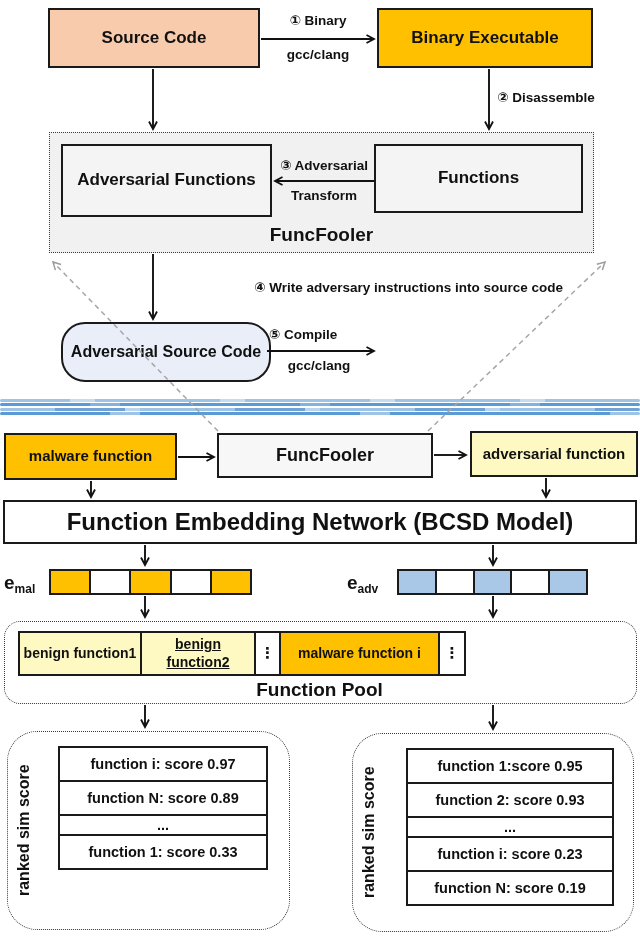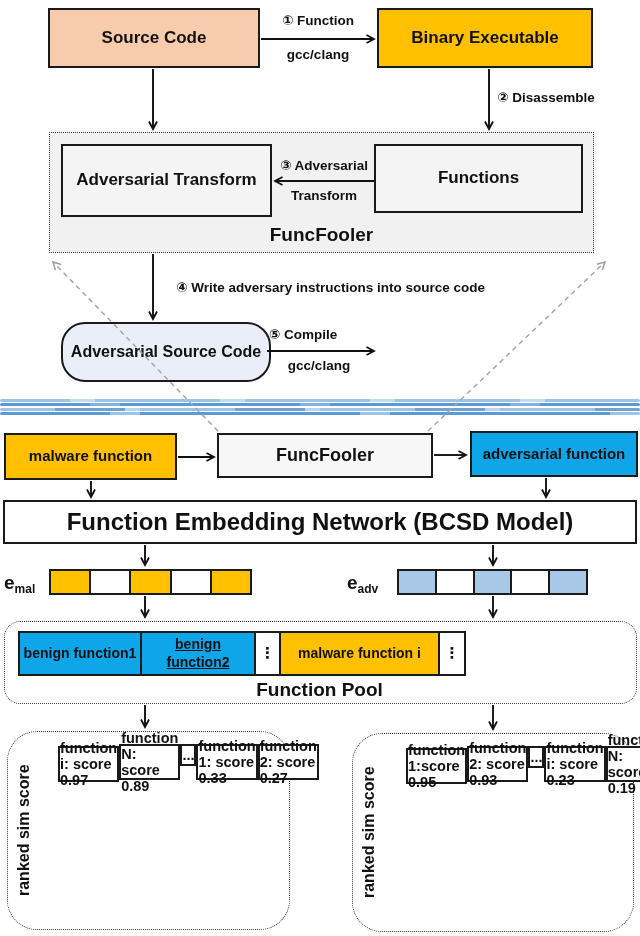--- a/index.html
+++ b/index.html
@@ -2,21 +2,21 @@
 <html><head>
 <meta charset="utf-8">
 <style>
   html,body{margin:0;padding:0;background:#fff;}
   #fig{position:relative;width:640px;height:936px;background:#fff;overflow:hidden;
        font-family:"Liberation Sans","DejaVu Sans",sans-serif;color:#111;}
   .box{position:absolute;display:flex;align-items:center;justify-content:center;
        text-align:center;border:2.2px solid #1a1a1a;font-weight:bold;line-height:1.22;box-sizing:border-box;}
   .peach{background:#F8CBAD;}
   .gold{background:#FFC000;}
-  .ltblue{background:#0ea5e9;}
+  .ltblue{background:#fef9c3;}
   .medblue{background:#B4C7E7;}
   .paleblue{background:#E9EEF8;}
   .whitebox{background:#F7F7F7;}
   .innerbox{background:#F4F4F4;border-width:2.6px;}
   .lbl{position:absolute;font-weight:bold;font-size:13.5px;line-height:1.2;color:#111;}
   .ctr{text-align:center;}
   .dotted{border:1.6px dotted #3a3a3a;box-sizing:border-box;position:absolute;}
   #ff-container{background:#F1F1F1;}
   #ff-title,#pool-title{position:absolute;font-weight:bold;font-size:19px;text-align:center;color:#111;}
   #bcsd{font-size:24px;}
@@ -33,49 +33,49 @@
   #pool{border-radius:16px;background:#fff;}
   #pool-row{position:absolute;left:13px;top:9px;width:608px;height:45px;display:flex;}
   .pcell{border:2px solid #1a1a1a;margin-left:-2px;box-sizing:border-box;display:flex;
          align-items:center;justify-content:center;text-align:center;font-weight:bold;
          font-size:14px;line-height:1.25;}
   .pcell:first-child{margin-left:0;}
   .pdots{background:#fff;font-size:15px;}
   .rank{border-radius:30px;background:#fff;}
   .axis{position:absolute;left:7px;top:0;bottom:0;display:flex;align-items:center;justify-content:center;
         writing-mode:vertical-rl;transform:rotate(180deg);font-weight:bold;font-size:16px;color:#111;}
-  .rows{position:absolute;display:flex;flex-direction:row;}
+  .rows{position:absolute;display:flex;flex-direction:column;}
   .rrow{border:2px solid #1a1a1a;margin-top:-2px;box-sizing:border-box;display:flex;align-items:center;
         justify-content:center;font-weight:bold;font-size:14.5px;height:36px;background:#fff;}
   .rrow:first-child{margin-top:0;}
   .rdots{height:22px;}
   svg{position:absolute;left:0;top:0;z-index:30;pointer-events:none;}
   sub{font-size:12px;font-weight:bold;}
   .ebase{font-size:19px;font-weight:bold;}
   .elabel{position:absolute;color:#111;}
 </style>
 </head>
 <body>
 
 <div id="fig">
 
   <div class="box peach" style="left:48px;top:8px;width:212px;height:60px;font-size:17px;">Source Code</div>
-  <div class="lbl ctr" style="left:262px;top:13px;width:112px;">① Function</div>
+  <div class="lbl ctr" style="left:262px;top:13px;width:112px;">① Binary</div>
   <div class="lbl ctr" style="left:262px;top:47px;width:112px;">gcc/clang</div>
   <div class="box gold" style="left:377px;top:8px;width:216px;height:60px;font-size:17px;">Binary Executable</div>
   <div class="lbl" style="left:497px;top:90px;width:135px;">② Disassemble</div>
 
   <div class="dotted" id="ff-container" style="left:49px;top:132px;width:545px;height:121px;"></div>
-  <div class="box innerbox" style="left:61px;top:144px;width:211px;height:73px;font-size:17px;">Adversarial Transform</div>
+  <div class="box innerbox" style="left:61px;top:144px;width:211px;height:73px;font-size:17px;">Adversarial Functions</div>
   <div class="box innerbox" style="left:374px;top:144px;width:209px;height:69px;font-size:17px;">Functions</div>
   <div class="lbl ctr" style="left:274px;top:158px;width:100px;">③ Adversarial</div>
   <div class="lbl ctr" style="left:274px;top:188px;width:100px;">Transform</div>
   <div id="ff-title" style="left:199px;top:224px;width:245px;">FuncFooler</div>
 
-  <div class="lbl" style="left:176px;top:280px;width:400px;">④ Write adversary instructions into source code</div>
+  <div class="lbl" style="left:163px;top:280px;width:400px;text-align:right;">④ Write adversary instructions into source code</div>
 
   <div class="box paleblue" style="left:61px;top:322px;width:210px;height:60px;font-size:16px;border-radius:24px;">Adversarial Source Code</div>
   <div class="lbl ctr" style="left:248px;top:327px;width:110px;">⑤ Compile</div>
   <div class="lbl ctr" style="left:264px;top:358px;width:110px;">gcc/clang</div>
 
   <div id="wave">
     <div class="wl w1"></div>
     <div class="wl w2"></div>
     <div class="wl w3"></div>
     <div class="wl w4"></div>
@@ -119,21 +119,20 @@
     <div id="pool-title" style="left:0;top:57px;width:629px;">Function Pool</div>
   </div>
 
   <div class="dotted rank" style="left:7px;top:731px;width:283px;height:199px;">
     <div class="axis">ranked sim score</div>
     <div class="rows" style="left:50px;top:14px;width:210px;">
       <div class="rrow gold">function i: score 0.97</div>
       <div class="rrow gold">function N: score 0.89</div>
       <div class="rrow rdots">...</div>
       <div class="rrow ltblue">function 1: score 0.33</div>
-      <div class="rrow ltblue">function 2: score 0.27</div>
     </div>
   </div>
 
   <div class="dotted rank" style="left:352px;top:733px;width:282px;height:199px;">
     <div class="axis">ranked sim score</div>
     <div class="rows" style="left:53px;top:14px;width:208px;">
       <div class="rrow ltblue">function 1:score 0.95</div>
       <div class="rrow ltblue">function 2: score 0.93</div>
       <div class="rrow rdots">...</div>
       <div class="rrow gold">function i: score 0.23</div>

